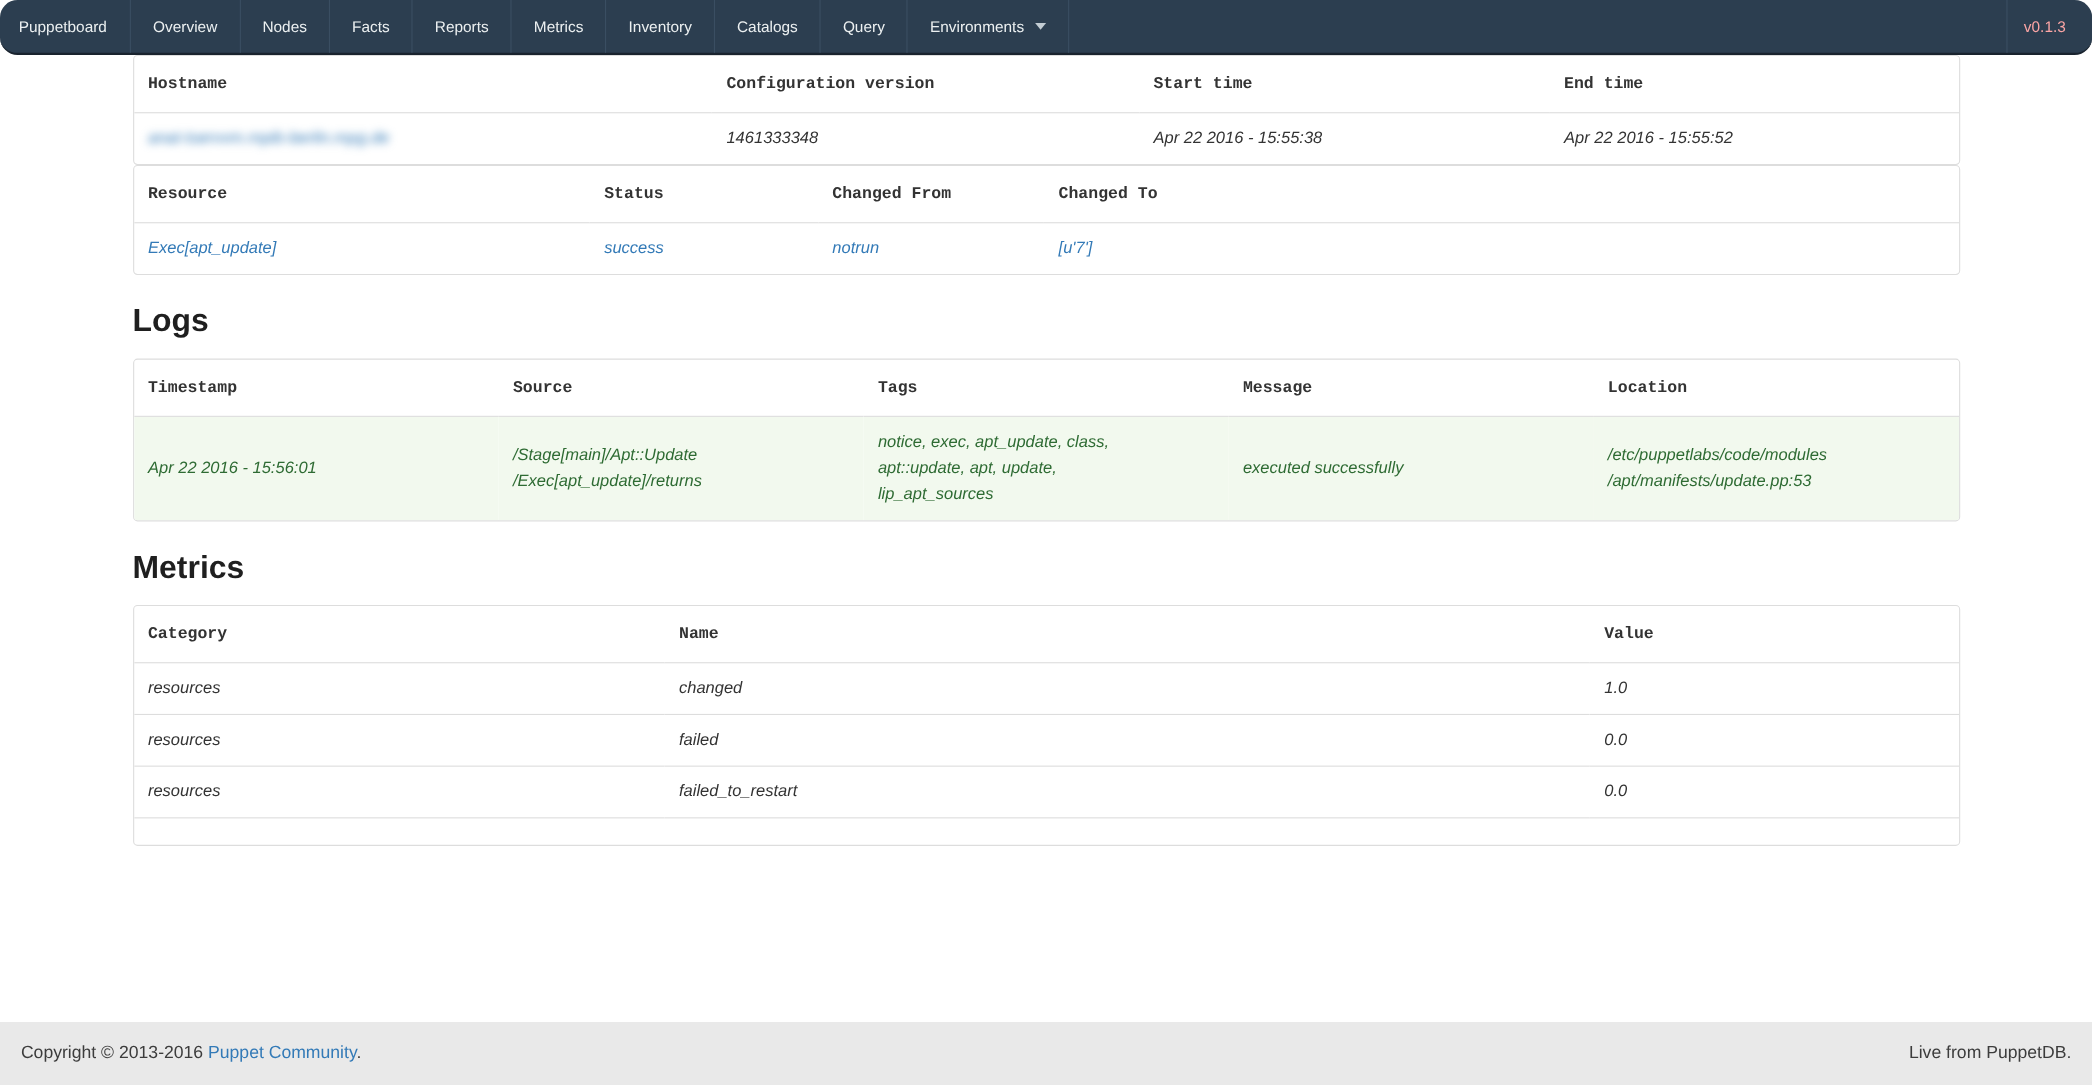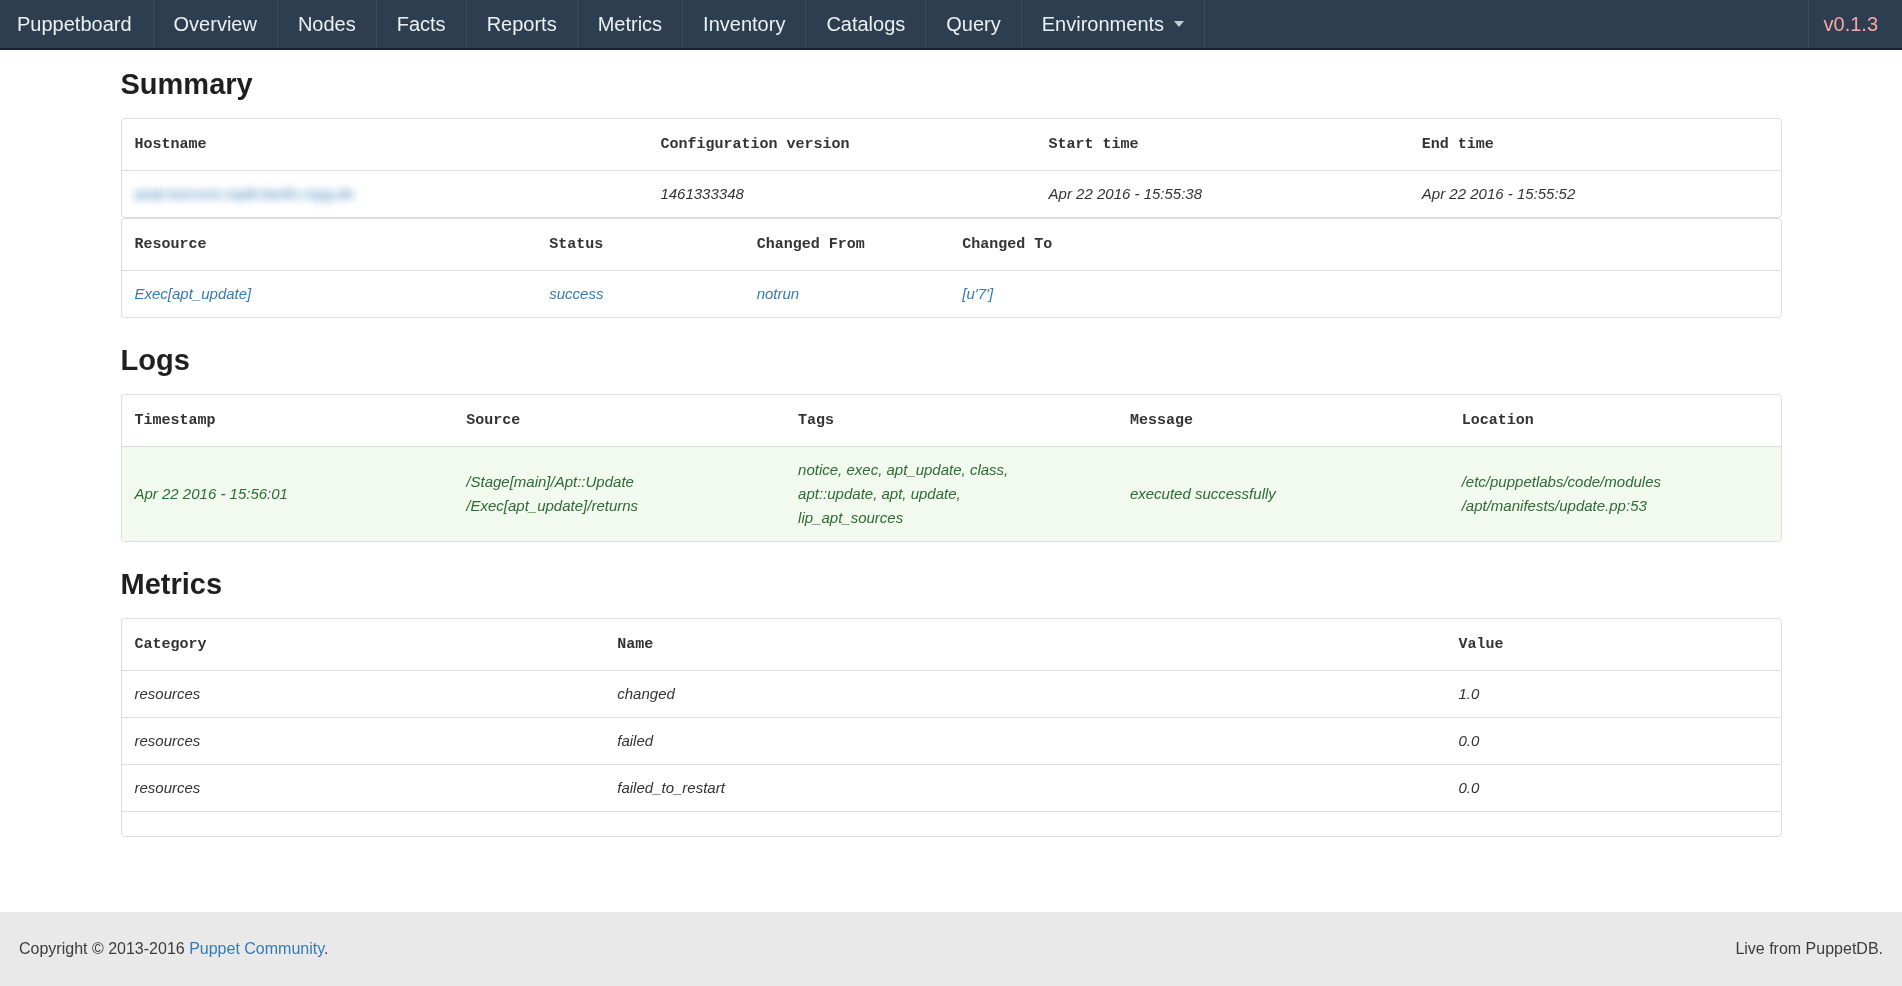--- a/index.html
+++ b/index.html
@@ -14,22 +14,23 @@
     color: #333;
   }
 
   
   .navbar {
     height: 50px;
     background: #2c3e50;
     border-bottom: 2px solid #19232e;
     display: flex;
     align-items: stretch;
-    font-size: 20px;
+    font-size: 14px;
     color: #ecf0f1;
+    border-radius: 16px;
   }
   .nav-left { display: flex; align-items: stretch; }
   .nav-item, .nav-brand {
     display: flex;
     align-items: center;
     padding: 12px 20px;
     color: #ecf0f1;
     text-decoration: none;
     border-right: 1px solid #3a4e62;
     cursor: pointer;
@@ -106,21 +107,21 @@
   }
   .cell-lines div { min-height: 0; }
 
   tr.row-sliver td { padding: 11px 13px; height: 24px; }
 
   
   .footer {
     position: fixed;
     left: 0; bottom: 0;
     width: 1902px;
-    height: 74px;
+    height: 57px;
     background: #e9e9e9;
     display: flex;
     align-items: center;
     justify-content: space-between;
     padding: 0 19px;
     font-size: 16px;
     color: #3c3c3c;
     z-index: 10;
   }
   .footer a { color: #337ab7; text-decoration: none; cursor: pointer; }
@@ -143,21 +144,20 @@
       <span>Environments</span>
       <span class="caret"></span>
     </a>
   </div>
   <div class="nav-spacer"></div>
   <div class="nav-version">v0.1.3</div>
 </nav>
 
 <div class="container">
 
-  <h2>Summary</h2>
   <div class="panel">
     <table>
       <colgroup>
           <col style="width:31.7%">
           <col style="width:23.4%">
           <col style="width:22.5%">
           <col style="width:22.4%">
         </colgroup>
       <thead>
         <tr>

